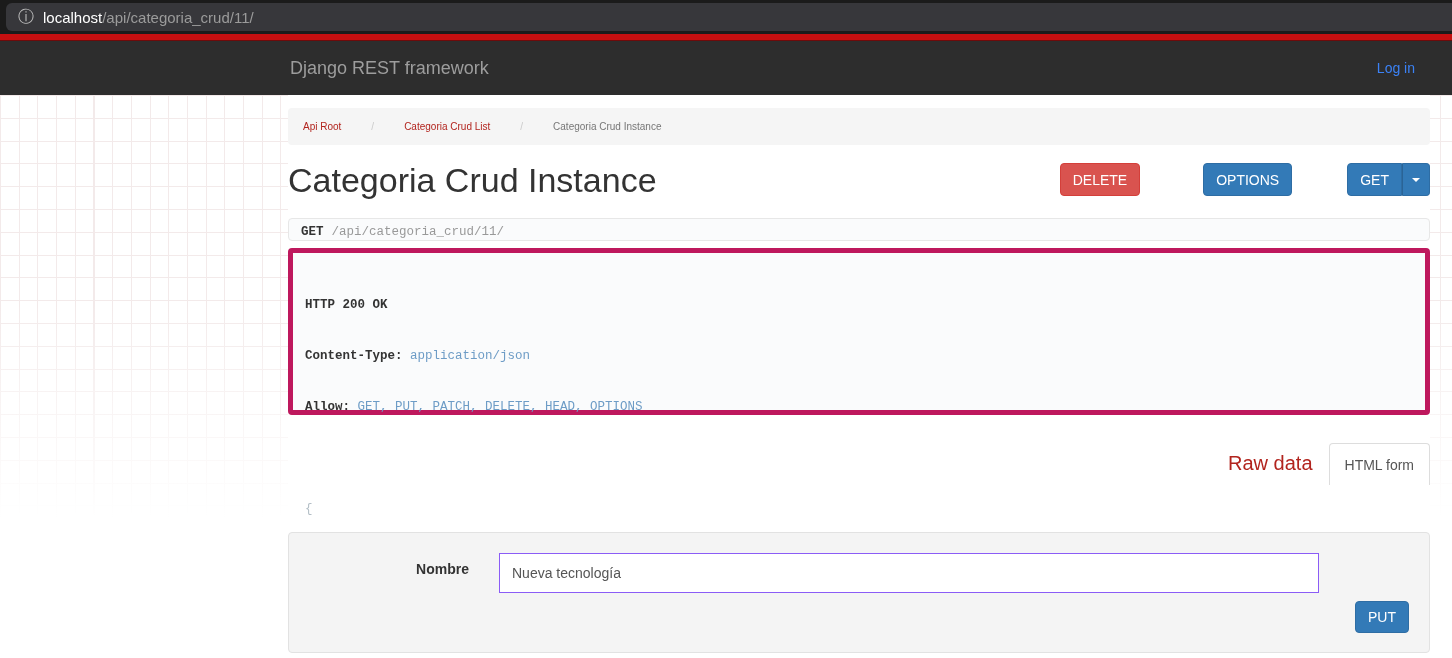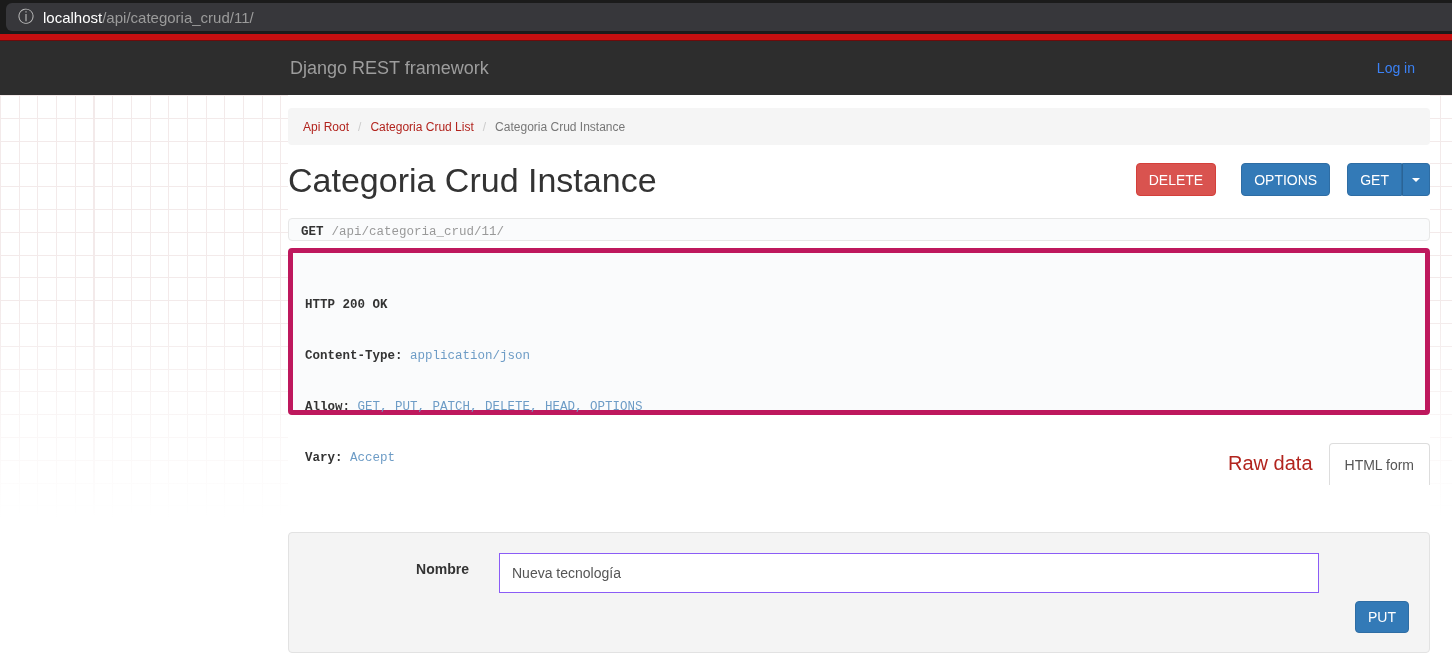--- a/index.html
+++ b/index.html
@@ -27,28 +27,28 @@
 
   
   .navbar { position:absolute; top:41px; left:0; width:1452px; height:54px; background:#2d2d2d; }
   .brand { position:absolute; left:290px; top:0; line-height:54px; color:#9d9d9d; font-size:18px; text-decoration:none; }
   .login { position:absolute; right:37px; top:0; line-height:54px; color:#3b82f6; font-size:14px; text-decoration:none; }
 
   
   .container { position:absolute; left:288px; top:95px; width:1142px; height:545px; background:#fff; }
 
   .breadcrumb { margin-top:13px; height:37px; background:#f5f5f5; border-radius:4px;
-    display:flex; align-items:center; padding:0 15px; font-size:12px; }
+    display:flex; align-items:center; padding:0 15px; font-size:10px;gap:21px; }
   .crumb-link { color:#b2241e; text-decoration:none; cursor:pointer; }
   .crumb-sep { color:#cccccc; margin:0 9px; }
   .crumb-active { color:#777777; }
 
   .page-header { position:relative; margin-top:16px; height:46px; }
   .page-title { font-size:34px; font-weight:400; color:#333; letter-spacing:0; }
-  .btn-row { position:absolute; right:0; top:2px; display:flex; }
+  .btn-row { position:absolute; right:0; top:2px; display:flex;gap:38px; }
   .btn { height:33px; display:inline-flex; align-items:center; padding:0 12px;
     font-size:14px; color:#fff; border-radius:4px; border:1px solid transparent;
     cursor:pointer; font-family:inherit; }
   .btn-danger { background:#d9534f; border-color:#d43f3a; }
   .btn-primary { background:#337ab7; border-color:#2e6da4; }
   .gap-a { margin-left:25px; } .gap-b { margin-left:17px; }
   .btn-group { display:flex; }
   .btn-get { border-radius:4px 0 0 4px; }
   .btn-caret { border-radius:0 4px 4px 0; border-left-color:#2a6496; padding:0 9px; }
   .caret { display:inline-block; width:0; height:0; border-left:4px solid transparent;
@@ -130,21 +130,20 @@
       </div>
     </div>
   </div>
 
   <div class="request-box mono"><span class="req-method">GET</span><span class="req-path">/api/categoria_crud/11/</span></div>
 
   <div class="response-box mono">
     <div class="line"><span class="h-name">HTTP 200 OK</span></div>
     <div class="line"><span class="h-name">Content-Type:</span><span class="h-val"> application/json</span></div>
     <div class="line"><span class="h-name">Allow:</span><span class="h-val"> GET, PUT, PATCH, DELETE, HEAD, OPTIONS</span></div>
-    <div class="line"><span class="h-name">Vary:</span><span class="h-val"> Accept</span></div>
     <div class="line"></div>
     <div class="line"><span class="j-brace">{</span></div>
     <div class="line"><span>    </span><span class="j-key">"id"</span><span class="j-punc">: </span><span class="j-num">11</span><span class="j-punc">,</span></div>
     
     
   </div>
 
   <div class="tabs-row">
     <a class="tab-link">Raw data</a>
     <div class="tab-active">

